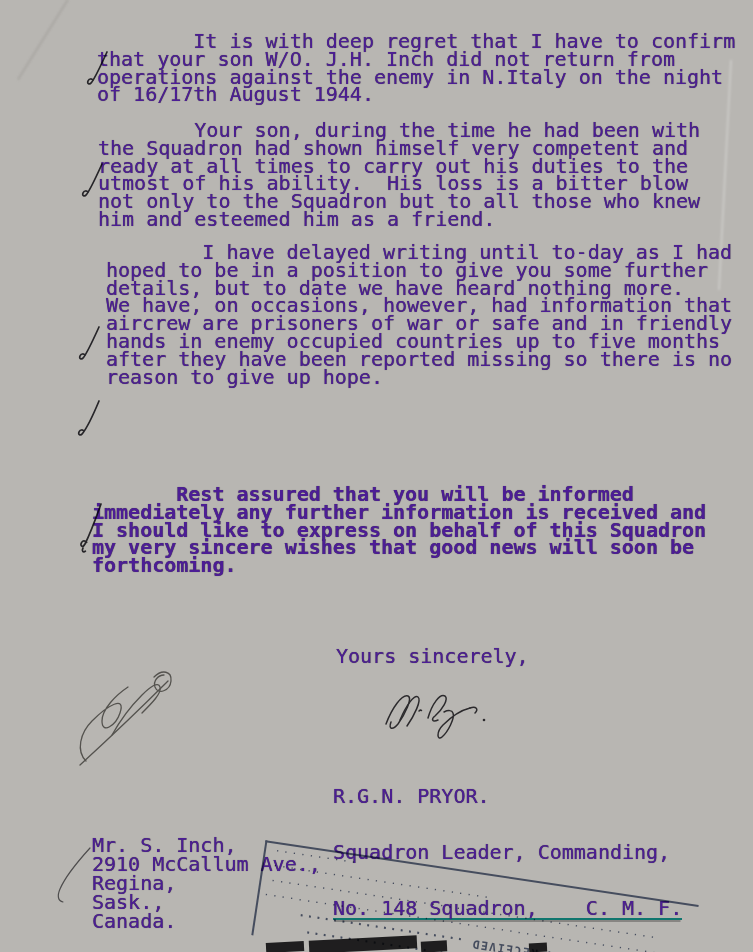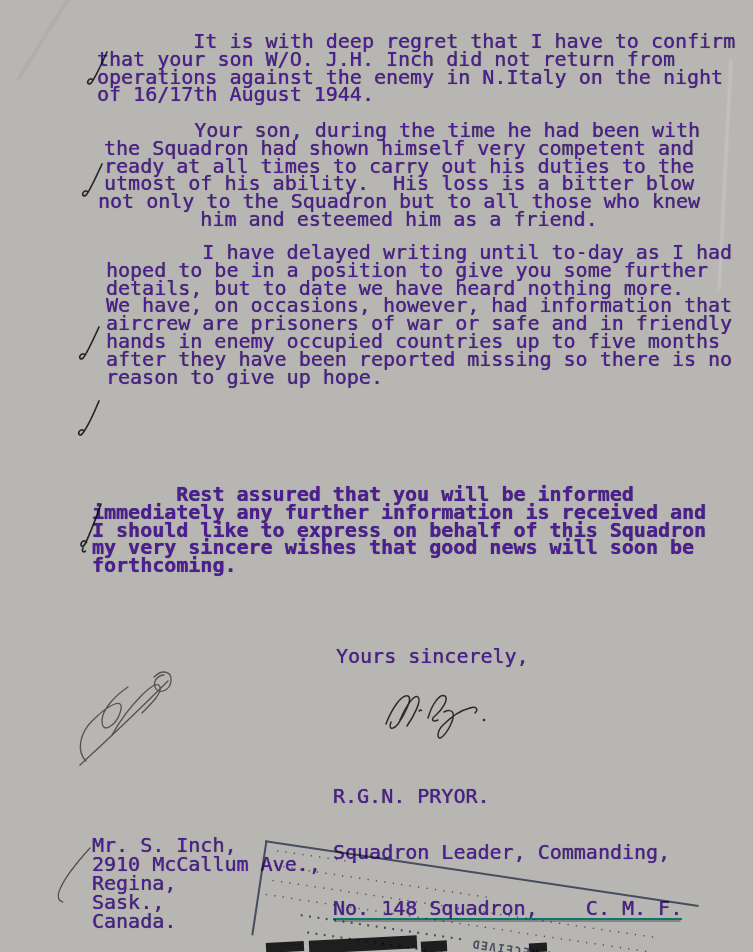--- a/index.html
+++ b/index.html
@@ -60,21 +60,21 @@
 
 <div class="paper">
 
   <div class="crease" style="left:42px;top:-8px;width:2px;height:95px;background:rgba(118,116,110,.22);transform:rotate(32deg);filter:blur(1px);"></div>
   <div class="crease" style="left:724px;top:60px;width:2px;height:230px;background:rgba(255,255,255,.25);transform:rotate(3deg);filter:blur(1.2px);"></div>
 
   <div class="typed" style="left:97px;top:33px;">        It is with deep regret that I have to confirm
 that your son W/O. J.H. Inch did not return from
 operations against the enemy in N.Italy on the night
 of 16/17th August 1944.</div>
-  <div class="typed" style="left:98px;top:122px;text-align:center;">        Your son, during the time he had been with
+  <div class="typed" style="left:98px;top:122px;">        Your son, during the time he had been with
 the Squadron had shown himself very competent and
 ready at all times to carry out his duties to the
 utmost of his ability.  His loss is a bitter blow
 not only to the Squadron but to all those who knew
 him and esteemed him as a friend.</div>
   <div class="typed" style="left:106px;top:244px;">        I have delayed writing until to-day as I had
 hoped to be in a position to give you some further
 details, but to date we have heard nothing more.
 We have, on occasions, however, had information that
 aircrew are prisoners of war or safe and in friendly

